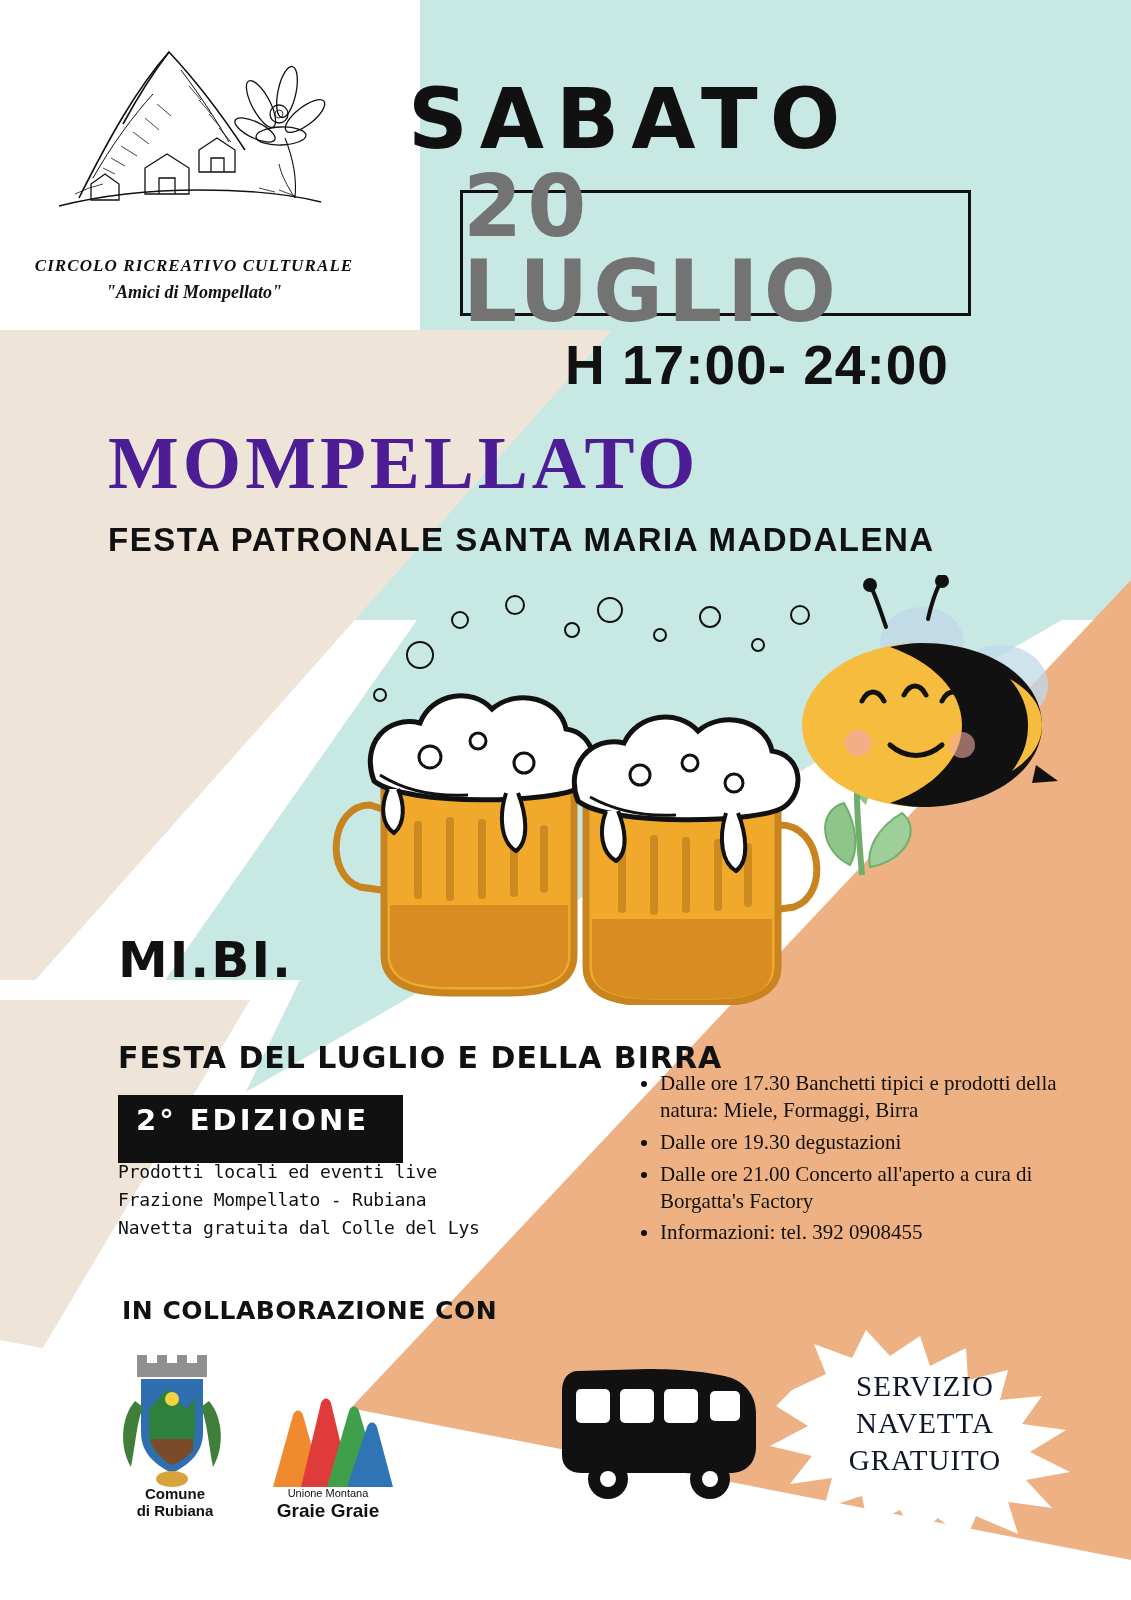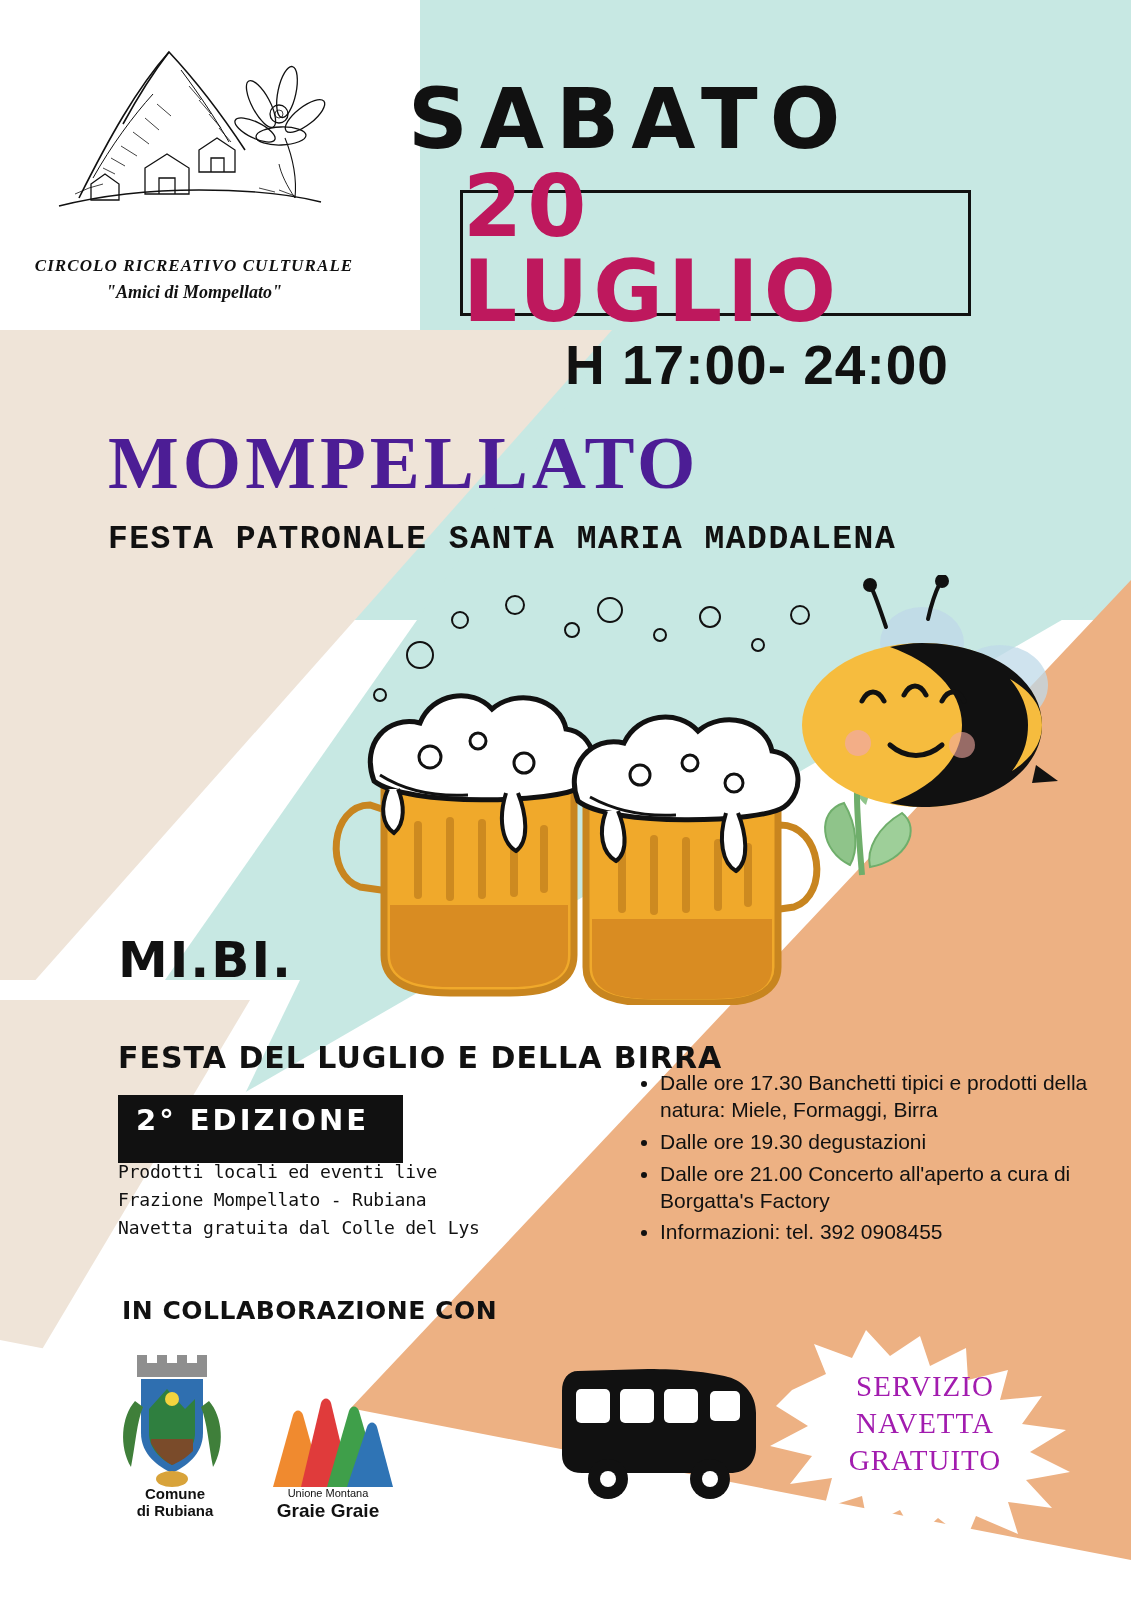--- a/index.html
+++ b/index.html
@@ -84,38 +84,38 @@
     font-weight:700;font-size:83px;letter-spacing:12px;color:#111;
     line-height:1;
   }
   .datebox{
     position:absolute;left:460px;top:190px;width:505px;height:120px;
     border:3px solid #111;
     display:flex;align-items:center;justify-content:center;
   }
   .datebox span{
     font-family:"DejaVu Sans", sans-serif;
-    font-weight:700;font-size:85px;letter-spacing:5px;color:#be185d;line-height:1;
+    font-weight:700;font-size:85px;letter-spacing:5px;color:#737373;line-height:1;
     position:relative;top:-4px;
   }
   .hours{
     position:absolute;left:565px;top:338px;
     font-family:Liberation Sans, sans-serif;
     font-weight:700;font-size:55px;letter-spacing:1px;color:#111;line-height:1;
   }
 
   
   .mompellato{
     position:absolute;left:108px;top:425px;
     font-family:Liberation Serif, serif;
     font-weight:700;font-size:75px;letter-spacing:4px;color:#4c1d95;line-height:1;
   }
   .patronale{
     position:absolute;left:108px;top:523px;
-    font-family:Liberation Mono, monospace;
+    font-family:Liberation Sans, sans-serif;
     font-weight:700;font-size:33px;letter-spacing:1.5px;color:#111;line-height:1;
   }
 
   
   .art{position:absolute;left:310px;top:575px;width:760px;height:430px;}
 
   
   .mibi{
     position:absolute;left:118px;top:935px;
     font-family:"DejaVu Sans", sans-serif;
@@ -136,21 +136,21 @@
   }
   .details{
     position:absolute;left:118px;top:1158px;
     font-family:"DejaVu Sans Mono", monospace;
     font-size:18px;color:#111;line-height:1.55;letter-spacing:-0.2px;
   }
 
   
   .bullets{
     position:absolute;left:638px;top:1070px;width:430px;
-    font-family:Liberation Sans, sans-serif;
+    font-family:Liberation Serif, serif;
     font-size:21px;color:#111;line-height:1.28;
     margin:0;padding:0 0 0 22px;
   }
   .bullets li{margin-bottom:5px;}
 
   
   .collab-title{
     position:absolute;left:122px;top:1298px;
     font-family:"DejaVu Sans", sans-serif;
     font-weight:700;font-size:25px;letter-spacing:0.5px;color:#111;line-height:1;
@@ -168,21 +168,21 @@
     font-family:"Liberation Sans", sans-serif;
     font-weight:700;font-size:19px;color:#111;text-align:center;line-height:1.15;
   }
 
   
   .bus{position:absolute;left:560px;top:1355px;width:200px;height:150px;}
   .burst{position:absolute;left:770px;top:1330px;width:310px;height:210px;}
   .burst-text{
     position:absolute;left:810px;top:1368px;width:230px;
     font-family:"Liberation Serif", serif;
-    font-size:29px;letter-spacing:1px;color:#a21caf;line-height:1.28;text-align:center;
+    font-size:29px;letter-spacing:1px;color:#0f172a;line-height:1.28;text-align:center;
   }
 </style>
 </head>
 <body>
 
 <div id="poster">
 
   <div class="bg">
     <div class="shape teal-top"></div>
     <div class="shape white-left"></div>

